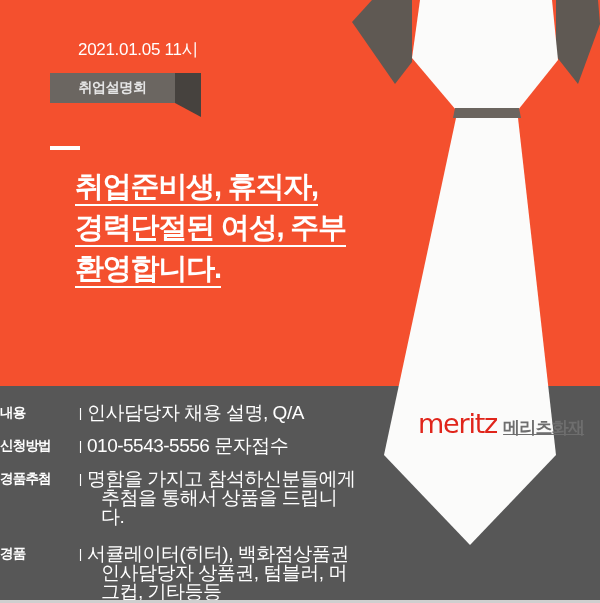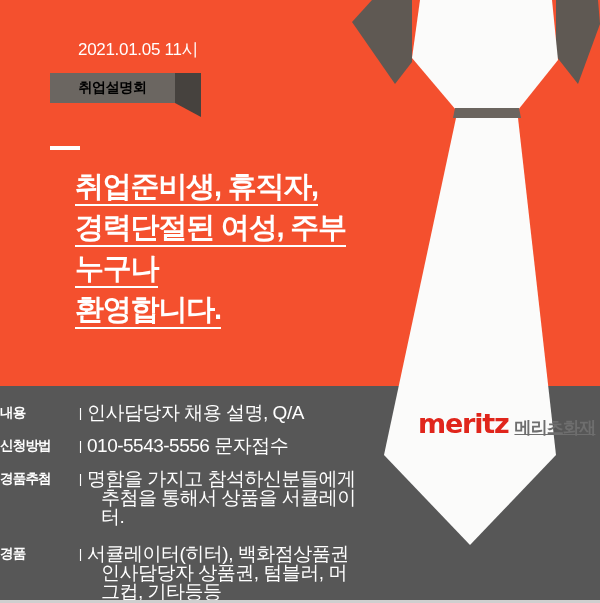--- a/index.html
+++ b/index.html
@@ -26,21 +26,21 @@
   .tie-layer{position:absolute;left:0;top:0;width:600px;height:603px;}
   .tie-layer svg{display:block;}
 
   
   .logo{
     position:absolute;left:418px;top:408px;
     display:flex;align-items:baseline;gap:6px;
     white-space:nowrap;
   }
   .logo-mark{
-    font-size:27px;font-weight:bold;color:#e0251b;
+    font-size:27px;font-weight:normal;color:#e0251b;
     letter-spacing:-1.2px;font-family:"DejaVu Sans",sans-serif;
   }
   .logo-kr{
     font-size:17px;font-weight:bold;color:#6e6e6e;
     letter-spacing:-0.8px;
     text-decoration:underline;
   }
 
   
   .date{
@@ -51,21 +51,21 @@
   }
 
   
   .ribbon{
     position:absolute;left:50px;top:73px;
     width:125px;height:30px;
     background:#6b6661;
     display:flex;align-items:center;justify-content:center;
   }
   .ribbon-label{
-    color:#000000;font-size:14px;font-weight:bold;letter-spacing:-0.4px;
+    color:#e5e5e5;font-size:14px;font-weight:bold;letter-spacing:-0.4px;
     white-space:nowrap;
   }
   .ribbon-tail-poly{
     position:absolute;left:175px;top:73px;width:26px;height:44px;
   }
 
   
   .dash{
     position:absolute;left:50px;top:146px;
     width:30px;height:4px;background:#ffffff;
@@ -149,21 +149,20 @@
   </div>
   <svg class="ribbon-tail-poly" width="26" height="44" viewBox="0 0 26 44" xmlns="http://www.w3.org/2000/svg">
     <polygon points="0,0 26,0 26,44 0,30" fill="#46423e"></polygon>
   </svg>
 
   <div class="dash"></div>
 
   <div class="headline">
     <div class="ln"><span>취업준비생, 휴직자,</span></div>
     <div class="ln"><span>경력단절된 여성, 주부</span></div>
-    <div class="ln"><span>누구나</span></div>
     <div class="ln"><span>환영합니다.</span></div>
   </div>
 
   <div class="info">
 
     <div class="info-row">
       <div class="info-label">내용</div>
       <div class="info-sep">|</div>
       <div class="info-value">
         <span>인사담당자 채용 설명, Q/A</span>
@@ -176,21 +175,21 @@
       <div class="info-value">
         <span>010-5543-5556 문자접수</span>
       </div>
     </div>
 
     <div class="info-row">
       <div class="info-label">경품추첨</div>
       <div class="info-sep">|</div>
       <div class="info-value">
         <span>명함을 가지고 참석하신분들에게</span>
-        <span class="v2">추첨을 통해서 상품을 서큘레이터.</span>
+        <span class="v2">추첨을 통해서 상품을 드립니다.</span>
       </div>
     </div>
 
     <div class="info-row row-gift">
       <div class="info-label">경품</div>
       <div class="info-sep">|</div>
       <div class="info-value">
         <span>서큘레이터(히터), 백화점상품권</span>
         <span class="v2">인사담당자 상품권, 텀블러, 머그컵, 기타등등</span>
       </div>

